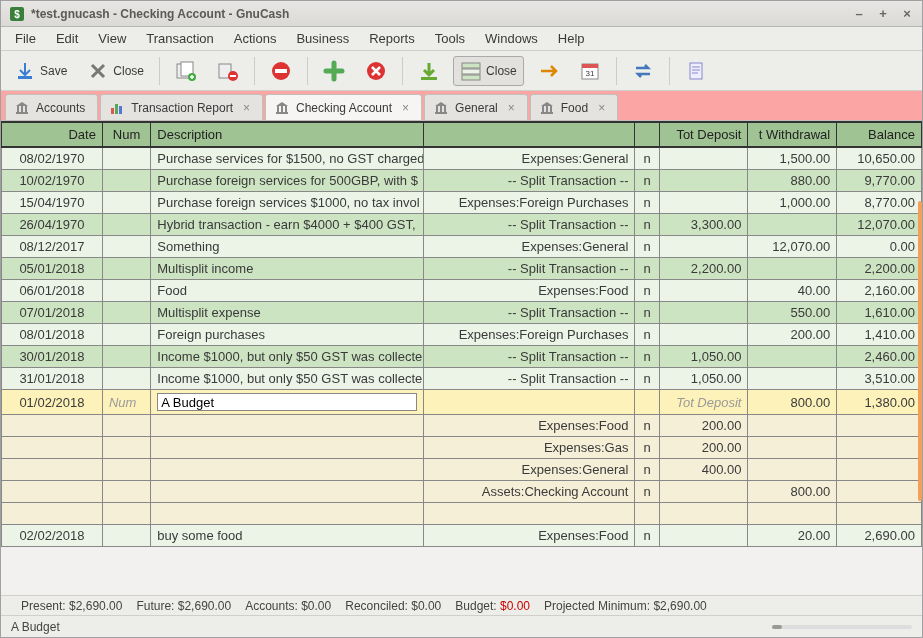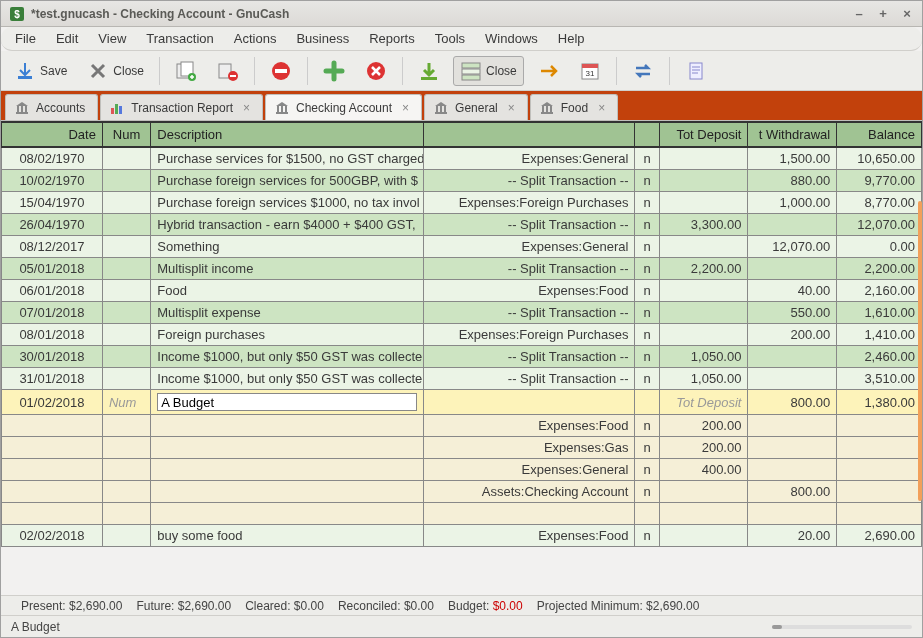--- a/index.html
+++ b/index.html
@@ -31,21 +31,20 @@
   
   .menubar {
     height: 24px;
     background: #ededea;
     display: flex;
     align-items: center;
     padding: 0 6px;
     gap: 4px;
     border-bottom: 1px solid #d0cfcb;
     font-size: 13px;
-    border-radius: 11px;
   }
   .menubar span { padding: 3px 8px; cursor: pointer; }
   
   .toolbar {
     height: 40px;
     background: #ededea;
     display: flex;
     align-items: center;
     padding: 0 6px;
     gap: 6px;
@@ -56,21 +55,21 @@
     padding: 4px 6px; border:1px solid transparent; border-radius:3px;
     cursor:pointer;
     height: 30px;
   }
   .tbtn.active { border:1px solid #aaa; background:#e2e1dd; }
   .ticon-sq { width:22px; height:22px; display:flex; align-items:center; justify-content:center; }
   .sep { width:1px; height:28px; background:#ccc; margin:0 2px; }
   
   .tabs {
     height: 30px;
-    background: #c2410c;
+    background: #fca5a5;
     display:flex; align-items:flex-end;
     padding: 0 4px;
     gap: 2px;
     border-bottom: 1px solid #c0bfbb;
   }
   .tab {
     display:flex; align-items:center; gap:6px;
     padding: 5px 12px 5px 8px;
     border:1px solid #c0bfbb;
     border-bottom: none;
@@ -578,21 +577,21 @@
           <td class="r-right">2,690.00</td>
         </tr>
       </tbody>
 </table>
 <div class="vscroll"></div>
 </div>
 
 <div class="statusbar">
   <span>Present: $2,690.00</span>
   <span>Future: $2,690.00</span>
-  <span>Cleared: $0.00</span>
+  <span>Accounts: $0.00</span>
   <span>Reconciled: $0.00</span>
   <span>
     <span>Budget: </span><span class="neg">$0.00</span>
   </span>
   <span>Projected Minimum: $2,690.00</span>
 </div>
 
 <div class="infobar">
   <span>A Budget</span>
   <span class="scroll-indicator"></span>

